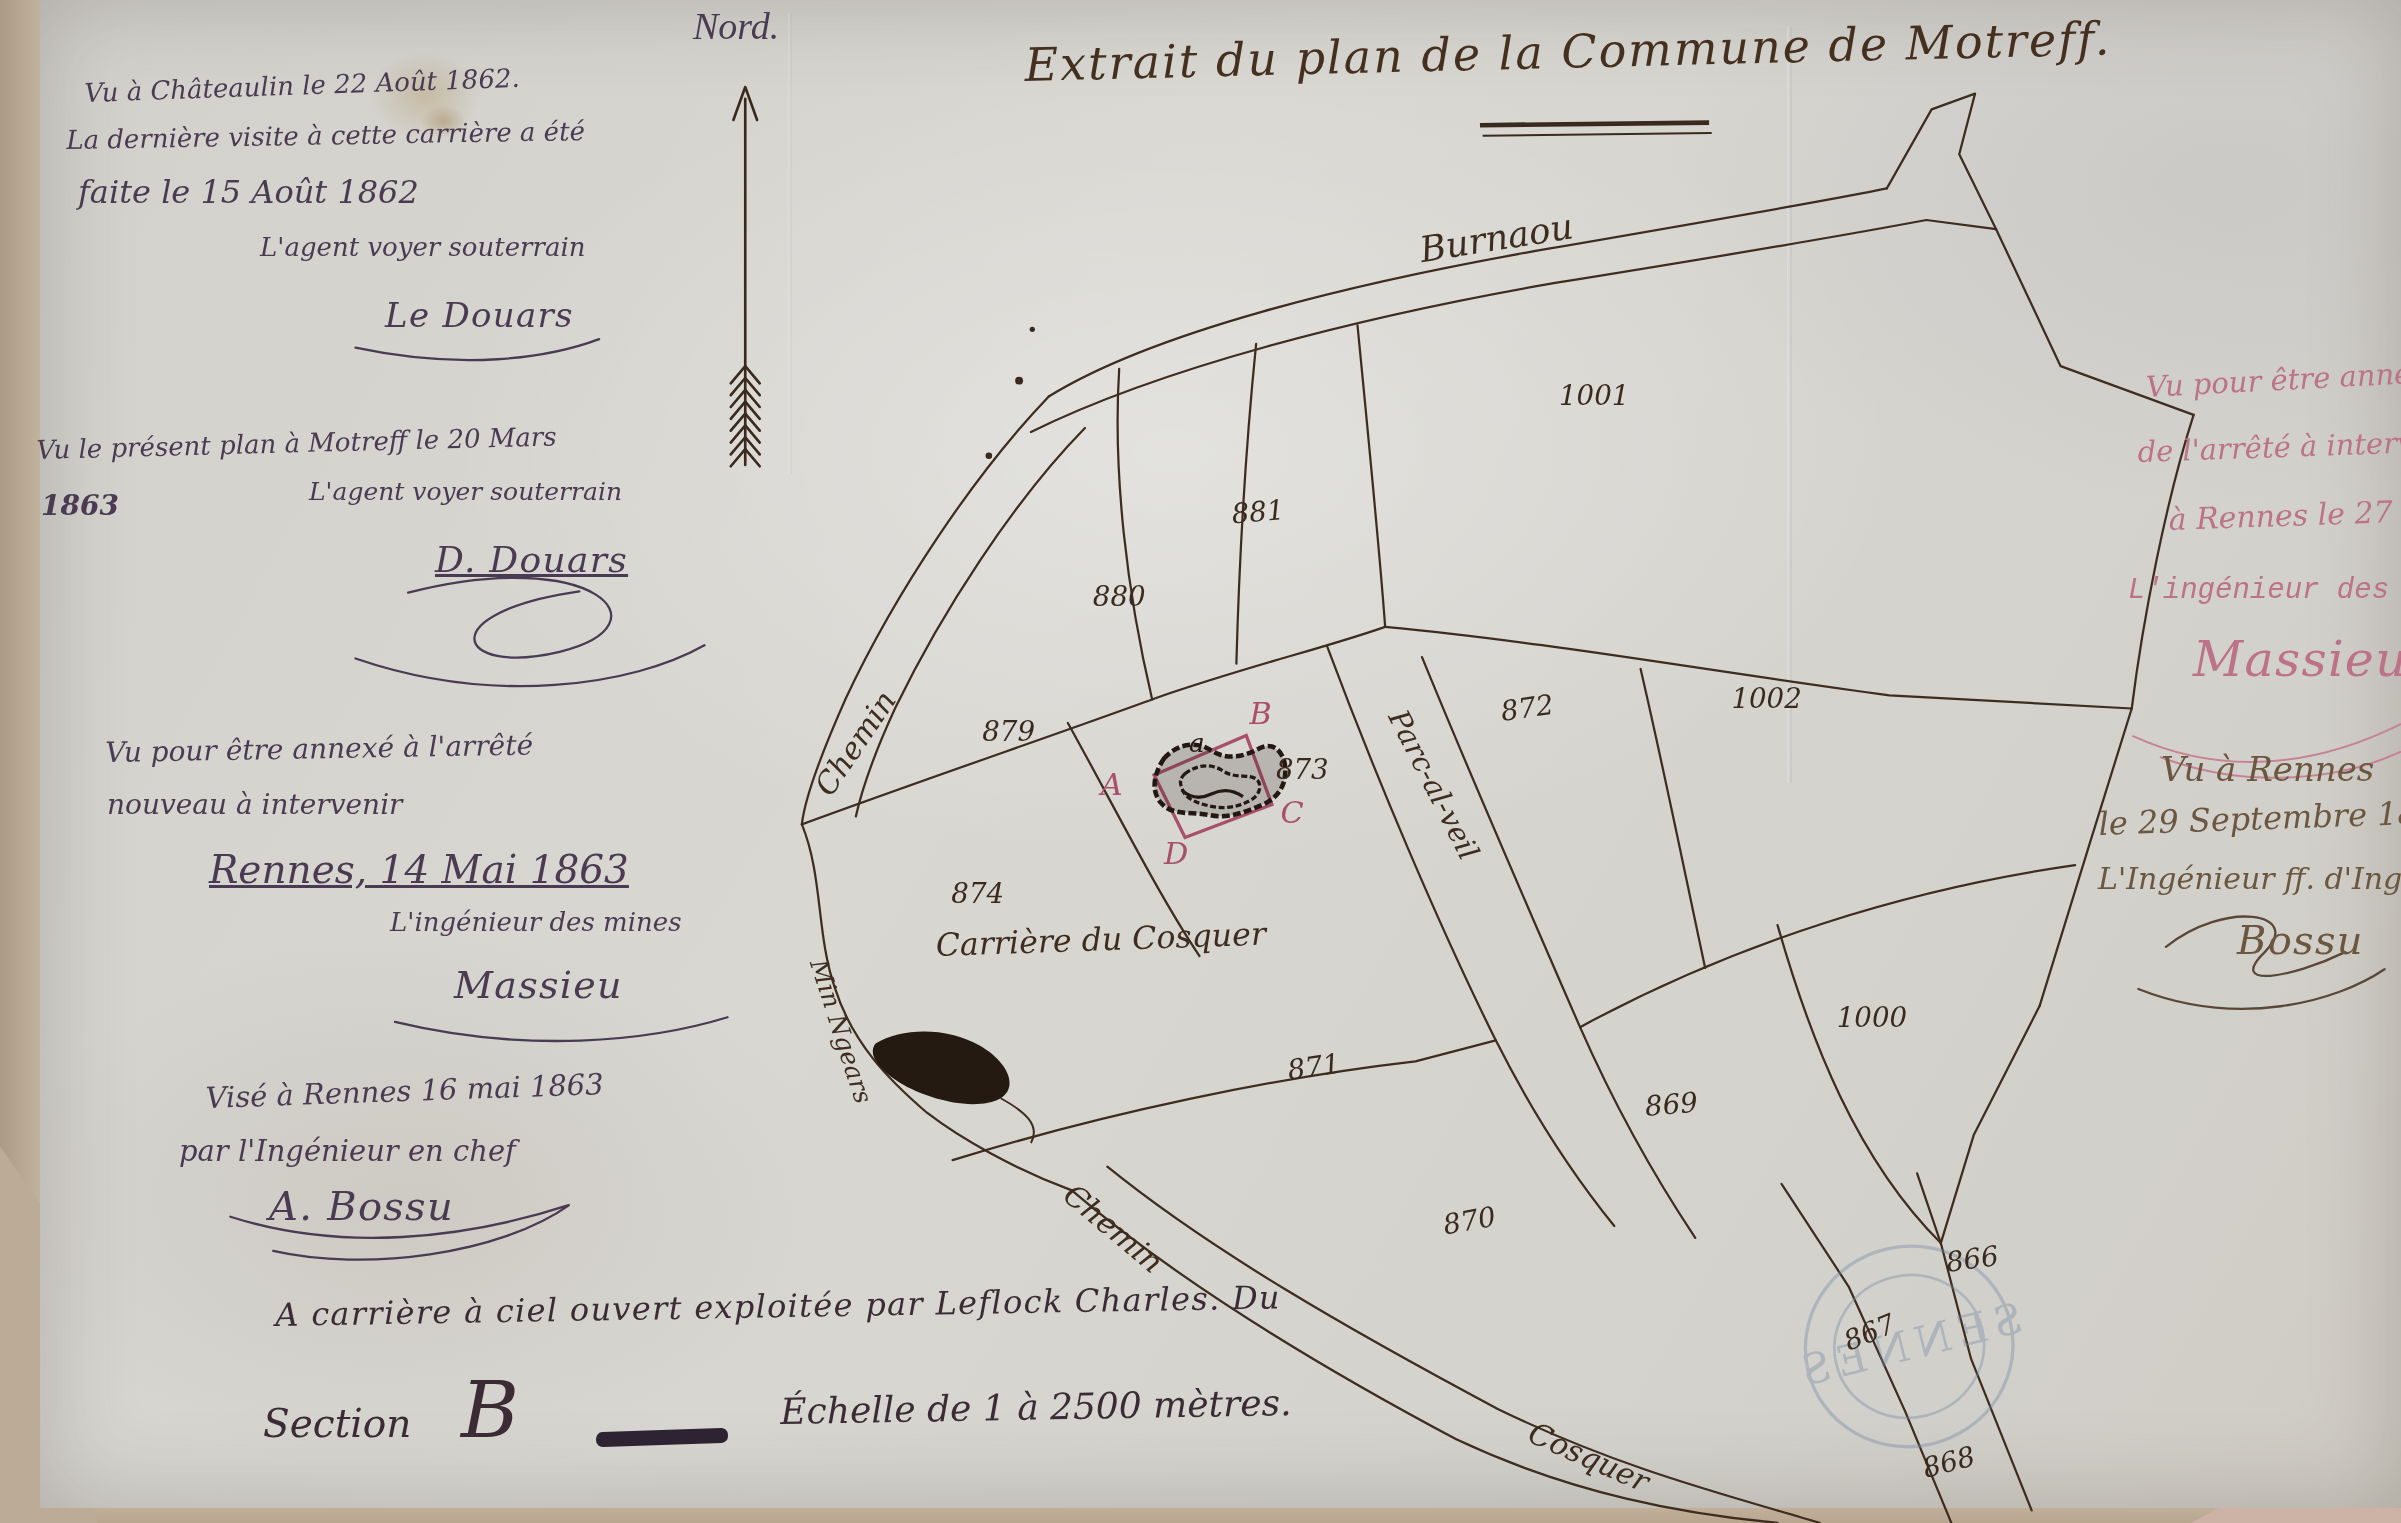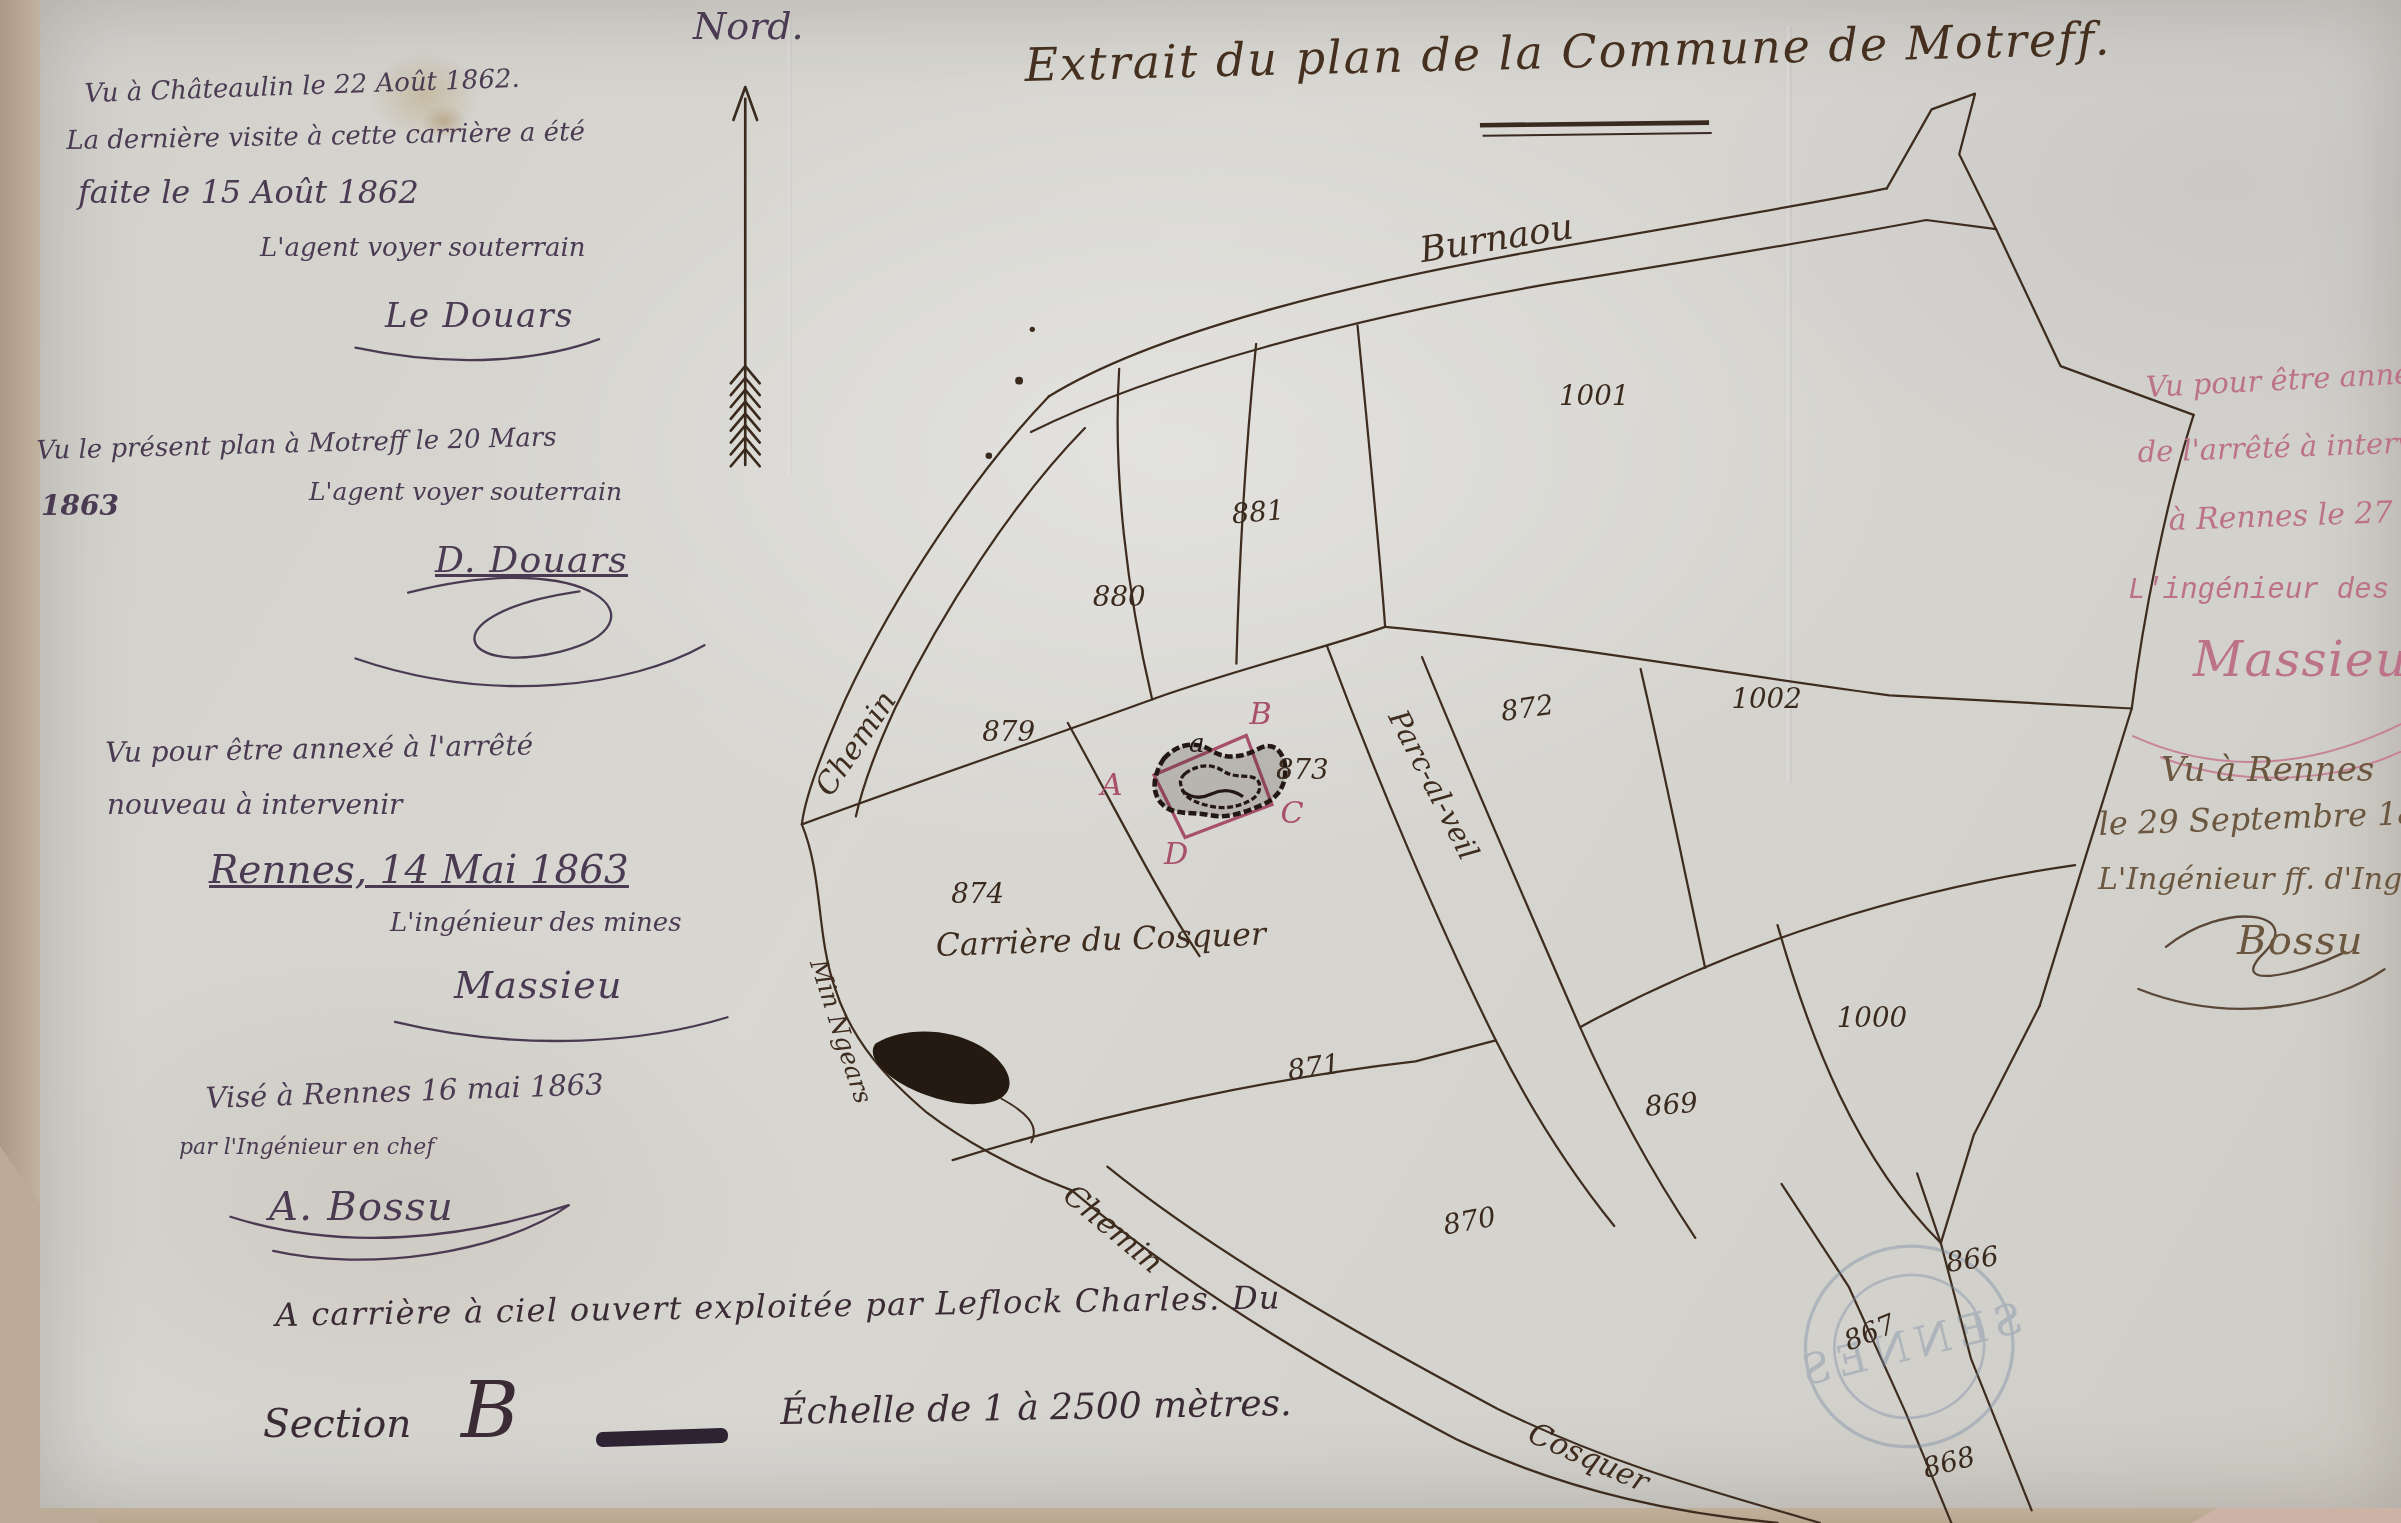--- a/index.html
+++ b/index.html
@@ -181,42 +181,42 @@
       </g>
     <g id="map-marker-labels">
         <text x="1672" y="1208" class="marker-letter" font-size="46">A</text>
         <text x="1898" y="1100" class="marker-letter" font-size="46">B</text>
         <text x="1945" y="1250" class="marker-letter" font-size="46">C</text>
         <text x="1768" y="1312" class="marker-letter" font-size="46">D</text>
         <text x="1806" y="1142" class="marker-point" font-size="40">a</text>
       </g>
   </svg>
 
-  <div class="hw" style="left:693px;top:4px;font-size:38px;">Nord.</div>
+  <div class="hw" style="left:693px;top:4px;font-size:38px;font-family:Liberation Serif, serif;">Nord.</div>
   <div class="hw ink-brown" style="left:1024px;top:38px;font-size:46px;transform:rotate(-1.4deg);letter-spacing:2px;">Extrait du plan de la Commune de Motreff.</div>
 
   <div class="hw" style="left:84px;top:78px;font-size:26px;transform:rotate(-2deg);">Vu à Châteaulin le 22 Août 1862.</div>
   <div class="hw" style="left:66px;top:125px;font-size:26px;transform:rotate(-1deg);">La dernière visite à cette carrière a été</div>
   <div class="hw" style="left:78px;top:173px;font-size:32px;">faite le 15 Août 1862</div>
   <div class="hw" style="left:260px;top:232px;font-size:26px;">L'agent voyer souterrain</div>
   <div class="hw sig" style="left:385px;top:295px;font-size:34px;">Le Douars</div>
 
   <div class="hw" style="left:36px;top:435px;font-size:26px;transform:rotate(-1.5deg);">Vu le présent plan à Motreff le 20 Mars</div>
   <div class="hw" style="left:41px;top:489px;font-size:28px;font-weight:bold;">1863</div>
   <div class="hw" style="left:309px;top:477px;font-size:25px;">L'agent voyer souterrain</div>
   <div class="hw sig" style="left:435px;top:539px;font-size:36px;text-decoration:underline;">D. Douars</div>
 
   <div class="hw" style="left:105px;top:736px;font-size:28px;transform:rotate(-1deg);">Vu pour être annexé à l'arrêté</div>
   <div class="hw" style="left:107px;top:788px;font-size:28px;">nouveau à intervenir</div>
   <div class="hw" style="left:209px;top:847px;font-size:39px;text-decoration:underline;">Rennes, 14 Mai 1863</div>
   <div class="hw" style="left:390px;top:907px;font-size:26px;">L'ingénieur des mines</div>
   <div class="hw sig" style="left:454px;top:963px;font-size:38px;">Massieu</div>
 
   <div class="hw" style="left:205px;top:1081px;font-size:29px;transform:rotate(-2deg);">Visé à Rennes 16 mai 1863</div>
-  <div class="hw" style="left:179px;top:1134px;font-size:22px;">par l'Ingénieur en chef</div>
+  <div class="hw" style="left:179px;top:1134px;font-size:29px;">par l'Ingénieur en chef</div>
   <div class="hw sig" style="left:269px;top:1183px;font-size:40px;">A. Bossu</div>
 
   <div class="hw ink-pink" style="left:2145px;top:370px;font-size:29px;transform:rotate(-3deg);">Vu pour être annexé à la m</div>
   <div class="hw ink-pink" style="left:2137px;top:435px;font-size:29px;transform:rotate(-2deg);">de l'arrêté à intervenir</div>
   <div class="hw ink-pink" style="left:2168px;top:502px;font-size:30px;transform:rotate(-2deg);">à Rennes le 27 7bre</div>
   <div class="hw ink-pink" style="left:2128px;top:574px;font-size:29px;font-family:Liberation Mono, monospace;">L'ingénieur des</div>
   <div class="hw ink-pink sig" style="left:2193px;top:631px;font-size:49px;">Massieu</div>
 
   <div class="hw ink-faded" style="left:2161px;top:749px;font-size:34px;">Vu à Rennes</div>
   <div class="hw ink-faded" style="left:2098px;top:805px;font-size:32px;transform:rotate(-2deg);">le 29 Septembre 1862</div>

